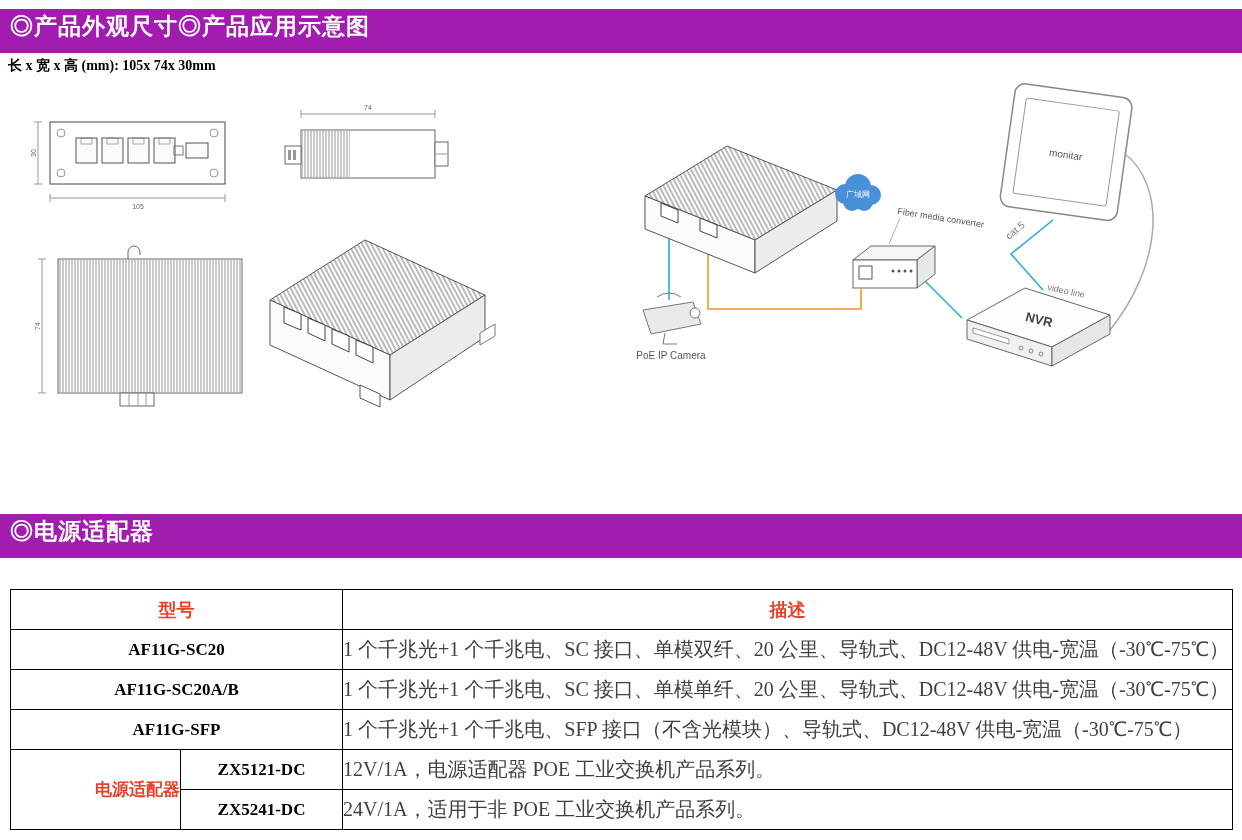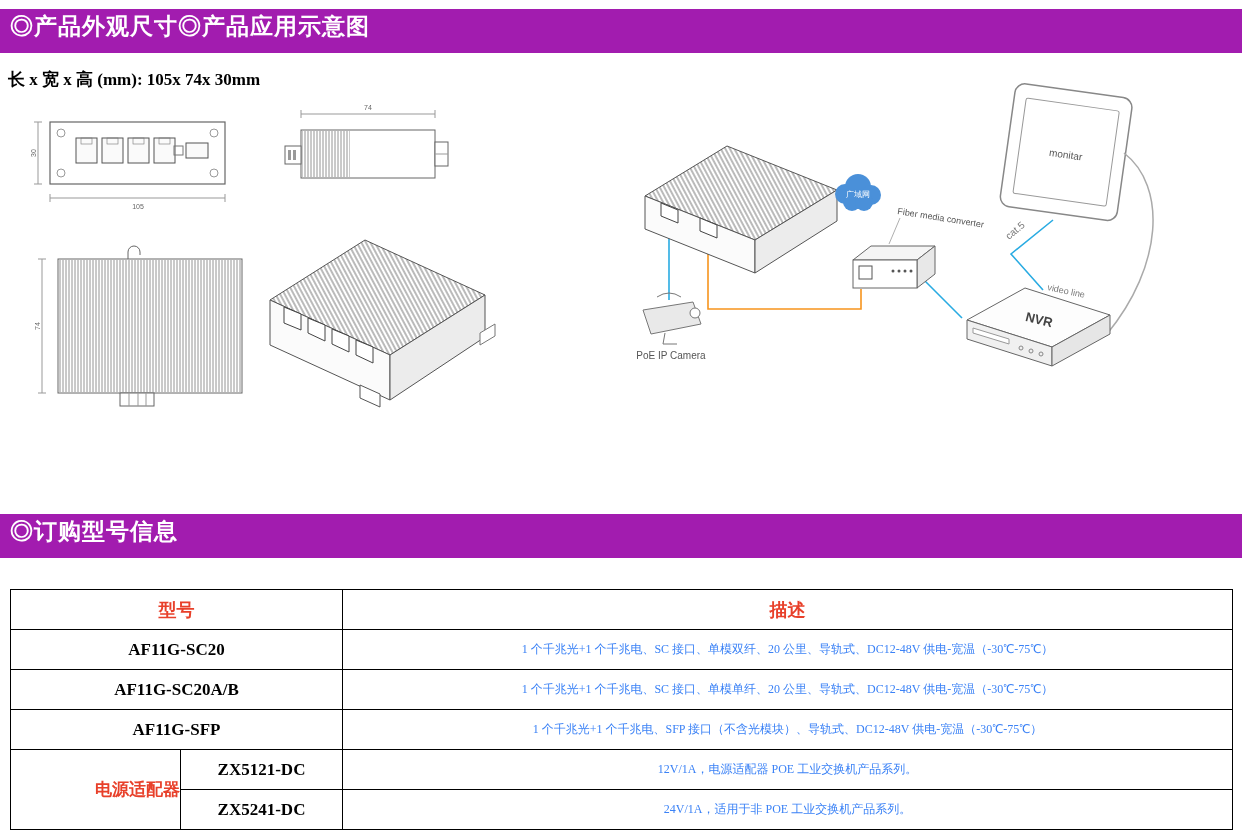--- a/index.html
+++ b/index.html
@@ -3,31 +3,31 @@
 <meta charset="utf-8">
 <style>
   html,body{margin:0;padding:0;}
   body{width:1242px;height:840px;position:relative;background:#ffffff;
        font-family:"Liberation Sans",sans-serif;overflow:hidden;}
   .greenbar{position:absolute;left:0;width:1242px;height:44px;background:#a21caf;
        color:#fff;font-weight:bold;font-size:23px;line-height:35px;padding-left:10px;
        box-sizing:border-box;font-family:"Liberation Serif",serif;letter-spacing:1px;}
   #bar1{top:9px;}
   #bar2{top:514px;}
-  .dims-line{position:absolute;left:8px;top:68px;font-size:17px;font-weight:bold;
+  .dims-line{position:absolute;left:8px;top:57px;font-size:14px;font-weight:bold;
        color:#000;font-family:"Liberation Serif",serif;}
   svg{position:absolute;}
   svg text{font-family:"Liberation Sans",sans-serif;}
   table.order{position:absolute;left:10px;top:589px;width:1222px;border-collapse:collapse;
        font-family:"Liberation Serif",serif;table-layout:fixed;}
   table.order td,table.order th{border:1px solid #000;height:39px;padding:0;overflow:hidden;}
   th.hdr{color:#e8402a;font-size:18px;font-weight:bold;text-align:center;margin-left:12px;}
   td.model{font-size:17px;font-weight:bold;text-align:center;color:#000;margin-left:35px;}
   td.adapter{color:#e8402a;font-size:17px;font-weight:bold;text-align:right;}
-  td.desc{font-size:12px;text-align:center;padding-left:14px;color:#3b82f6;white-space:nowrap;}
+  td.desc{font-size:20px;text-align:left;padding-left:14px;color:#404040;white-space:nowrap;}
 </style>
 </head>
 <body>
 
 <svg width="0" height="0" style="position:absolute">
   <defs>
     <pattern id="hatchV" width="3" height="4" patternUnits="userSpaceOnUse">
       <line x1="1" y1="0" x2="1" y2="4" stroke="#777" stroke-width="0.8"></line>
     </pattern>
     <pattern id="finsIso" width="4" height="4" patternUnits="userSpaceOnUse" patternTransform="rotate(-28)">
@@ -170,21 +170,21 @@
     <polygon points="368,250 404,261 404,266 368,255" fill="#fff" stroke="#999"></polygon>
     <circle cx="416" cy="270" r="2" fill="none" stroke="#888"></circle>
     <circle cx="426" cy="273" r="2" fill="none" stroke="#888"></circle>
     <circle cx="436" cy="276" r="2" fill="none" stroke="#888"></circle>
   </g>
 
   <text x="404" y="162" font-size="10" fill="#777" transform="rotate(-40 404 162)">cat.5</text>
   <text x="442" y="212" font-size="9" fill="#777" transform="rotate(12 442 212)">video line</text>
 </svg>
 
-<div id="bar2" class="greenbar">◎订购型号信息</div>
+<div id="bar2" class="greenbar">◎电源适配器</div>
 
 <table class="order">
   <colgroup>
       <col style="width:170px">
       <col style="width:162px">
       <col style="width:890px">
     </colgroup>
   <tbody>
       <tr>
     <th colspan="2" class="hdr">型号</th>

